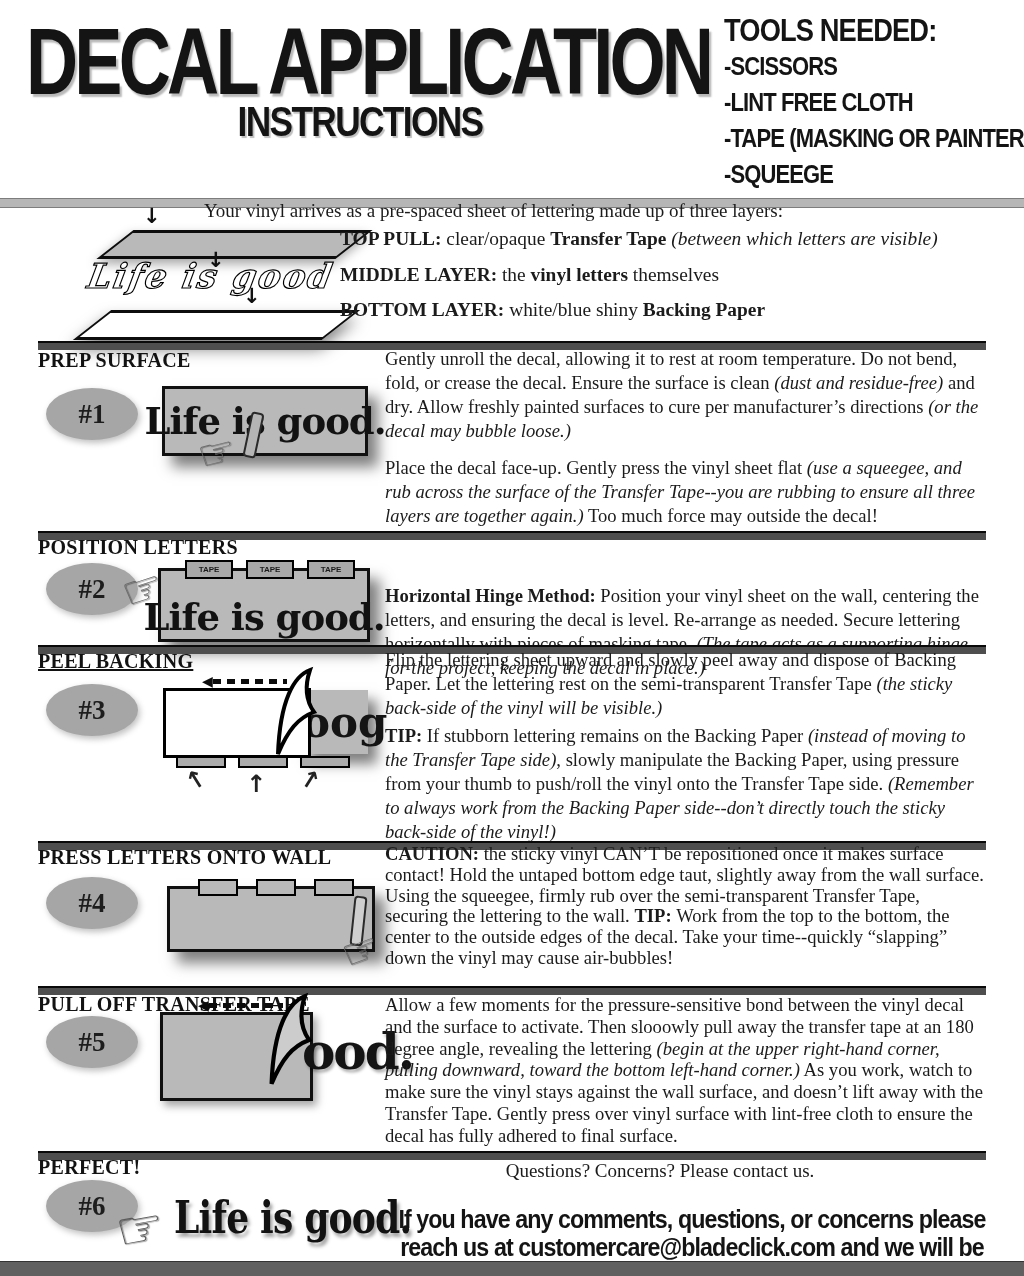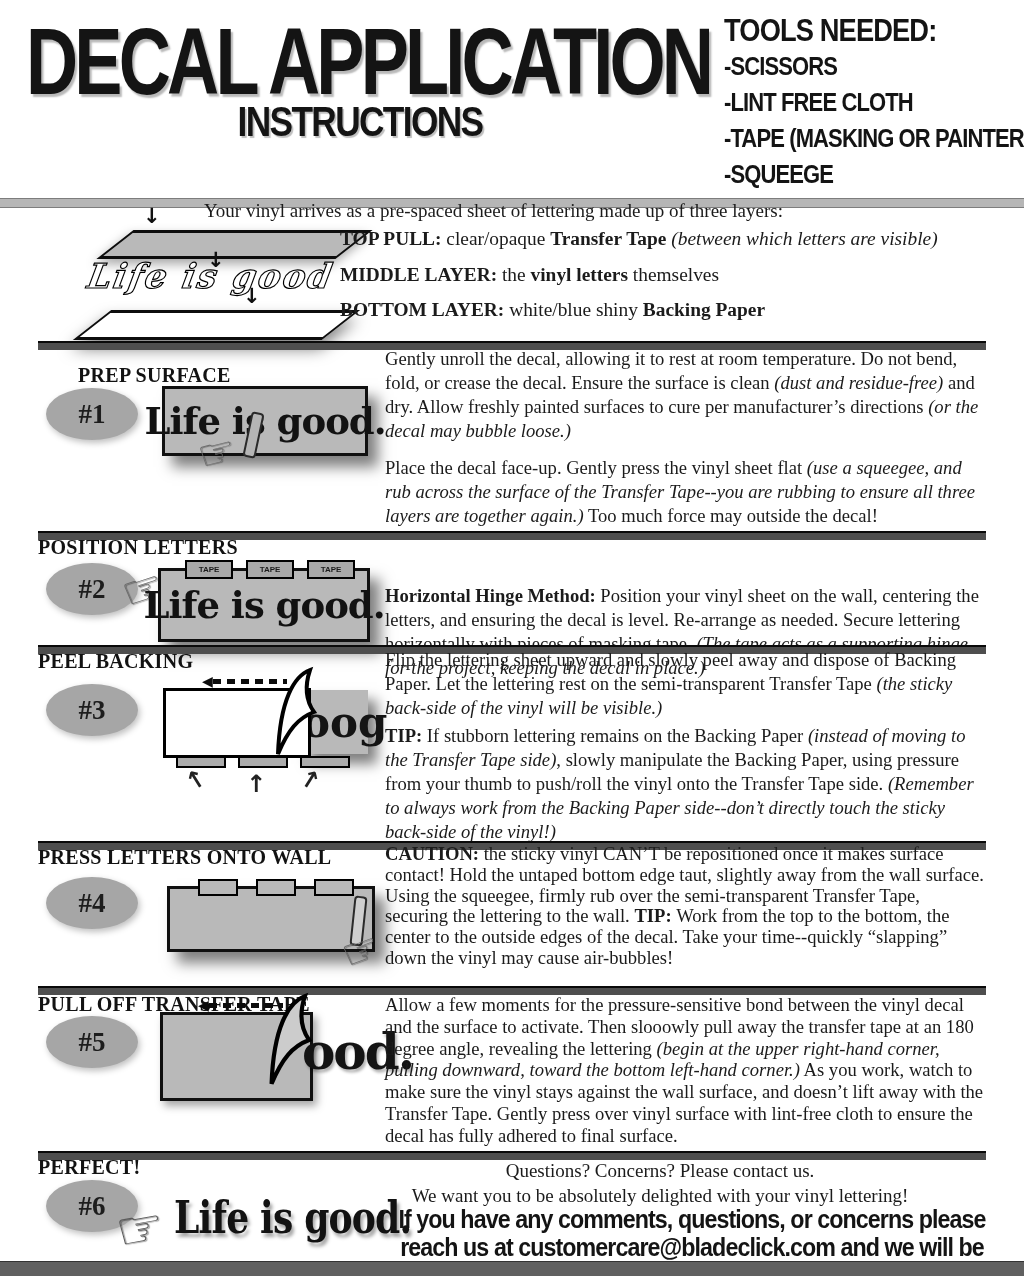--- a/index.html
+++ b/index.html
@@ -94,54 +94,54 @@
   <div class="abs sheet topsheet"></div>
   <div class="abs dn-arrow" style="left:207px;top:250px;">↓</div>
   <div class="abs script">Life is good</div>
   <div class="abs dn-arrow" style="left:243px;top:286px;">↓</div>
   <div class="abs sheet botsheet"></div>
   <div class="abs layer-line" style="top:228px;"><span class="b">TOP PULL:</span><span> clear/opaque </span><span class="b">Transfer Tape</span><span> </span><span class="i">(between which letters are visible)</span></div>
   <div class="abs layer-line" style="top:264px;"><span class="b">MIDDLE LAYER:</span><span> the </span><span class="b">vinyl letters</span><span> themselves</span></div>
   <div class="abs layer-line" style="top:299px;"><span class="b">BOTTOM LAYER:</span><span> white/blue shiny </span><span class="b">Backing Paper</span></div>
 
   <div class="abs divider" style="top:341px;"></div>
-  <div class="abs sec-head" style="top:364px;margin-left:40px;">PREP SURFACE</div>
+  <div class="abs sec-head" style="top:349px;">PREP SURFACE</div>
   <div class="abs num" style="top:388px;">#1</div>
   <div class="abs decal-rect" style="left:162px;top:386px;width:200px;height:64px;">
     <span class="decal-txt" style="font-size:37px;">Life is good.</span>
   </div>
   <div class="abs stick" style="left:247px;top:412px;width:9px;height:42px;transform:rotate(12deg);"></div>
   <div class="abs hand" style="left:198px;top:432px;font-size:42px;transform:rotate(-14deg);">☞</div>
   <div class="abs body-col" style="top:347px;">
     <div class="para"><span>Gently unroll the decal, allowing it to rest at room temperature. Do not bend, fold, or crease the decal. Ensure the surface is clean </span><span class="i">(dust and residue-free)</span><span> and dry. Allow freshly painted surfaces to cure per manufacturer’s directions </span><span class="i">(or the decal may bubble loose.)</span></div>
     <div class="para"><span>Place the decal face-up. Gently press the vinyl sheet flat </span><span class="i">(use a squeegee, and rub across the surface of the Transfer Tape--you are rubbing to ensure all three layers are together again.)</span><span> Too much force may outside the decal!</span></div>
   </div>
 
   <div class="abs divider" style="top:531px;"></div>
   <div class="abs sec-head" style="top:536px;">POSITION LETTERS</div>
   <div class="abs num" style="top:563px;">#2</div>
   <div class="abs hand" style="left:122px;top:566px;font-size:46px;transform:rotate(-18deg);">☞</div>
-  <div class="abs decal-rect" style="left:158px;top:568px;width:206px;height:68px;">
+  <div class="abs decal-rect" style="left:158px;top:568px;width:206px;height:68px;align-items:flex-end;">
     <div class="tab" style="top:-11px;left:24px;width:44px;height:15px;">
         <span>TAPE</span>
       </div>
     <div class="tab" style="top:-11px;left:85px;width:44px;height:15px;">
         <span>TAPE</span>
       </div>
     <div class="tab" style="top:-11px;left:146px;width:44px;height:15px;">
         <span>TAPE</span>
       </div>
     <span class="decal-txt" style="font-size:37px;">Life is good.</span>
   </div>
   <div class="abs body-col" style="top:543px;margin-top:41px;">
     <div class="para"><span class="b">Horizontal Hinge Method: </span><span>Position your vinyl sheet on the wall, centering the letters, and ensuring the decal is level. Re-arrange as needed. Secure lettering horizontally with pieces of masking tape. </span><span class="i">(The tape acts as a supporting hinge for the project, keeping the decal in place.)</span></div>
   </div>
 
   <div class="abs divider" style="top:645px;"></div>
-  <div class="abs sec-head" style="top:650px;">PEEL BACKING</div>
+  <div class="abs sec-head" style="top:650px;text-decoration:underline;">PEEL BACKING</div>
   <div class="abs num" style="top:684px;">#3</div>
   <div class="abs" style="left:300px;top:690px;width:68px;height:64px;background:var(--decal-gray);box-shadow:9px 10px 12px rgba(0,0,0,.5);display:flex;align-items:center;">
     <span class="partial" style="font-size:42px;margin-left:2px;">oog</span>
   </div>
   <div class="abs" style="left:163px;top:688px;width:142px;height:64px;background:#fff;border:3px solid #000;"></div>
   <svg class="abs" style="left:258px;top:666px;" width="60" height="94" viewBox="0 0 60 94">
     <path d="M52 4 C36 10 22 34 20 88 C30 64 40 52 56 46 C46 32 48 16 52 4 Z" fill="#ffffff" stroke="#000000" stroke-width="4"></path>
   </svg>
   <div class="abs dash-arrow" style="left:202px;top:674px;">
     <span class="head">◀</span>
@@ -188,18 +188,17 @@
     <div class="para"><span>Allow a few moments for the pressure-sensitive bond between the vinyl decal and the surface to activate. Then slooowly pull away the transfer tape at an 180 degree angle, revealing the lettering </span><span class="i">(begin at the upper right-hand corner, pulling downward, toward the bottom left-hand corner.)</span><span> As you work, watch to make sure the vinyl stays against the wall surface, and doesn’t lift away with the Transfer Tape. Gently press over vinyl surface with lint-free cloth to ensure the decal has fully adhered to final surface.</span></div>
   </div>
 
   <div class="abs divider" style="top:1151px;"></div>
   <div class="abs sec-head" style="top:1156px;">PERFECT!</div>
   <div class="abs num" style="top:1180px;">#6</div>
   <div class="abs hand" style="left:116px;top:1202px;font-size:54px;transform:rotate(-10deg);color:#5a5a5a;">☞</div>
   <div class="abs decal-txt" style="left:174px;top:1192px;font-size:44px;transform:scaleX(.82);transform-origin:left top;text-shadow:3px 4px 4px rgba(0,0,0,.35);">Life is good.</div>
   <div class="abs foot-lines">
     <div>Questions? Concerns? Please contact us.</div>
-    <div>We want you to be absolutely delighted with your vinyl lettering!</div>
   </div>
   <div class="abs cond contact">If you have any comments, questions, or concerns please reach us at customercare@bladeclick.com and we will be happy to help. Thank you!</div>
 
   <div class="abs botbar"></div>
 </div>
 
 </body></html>

